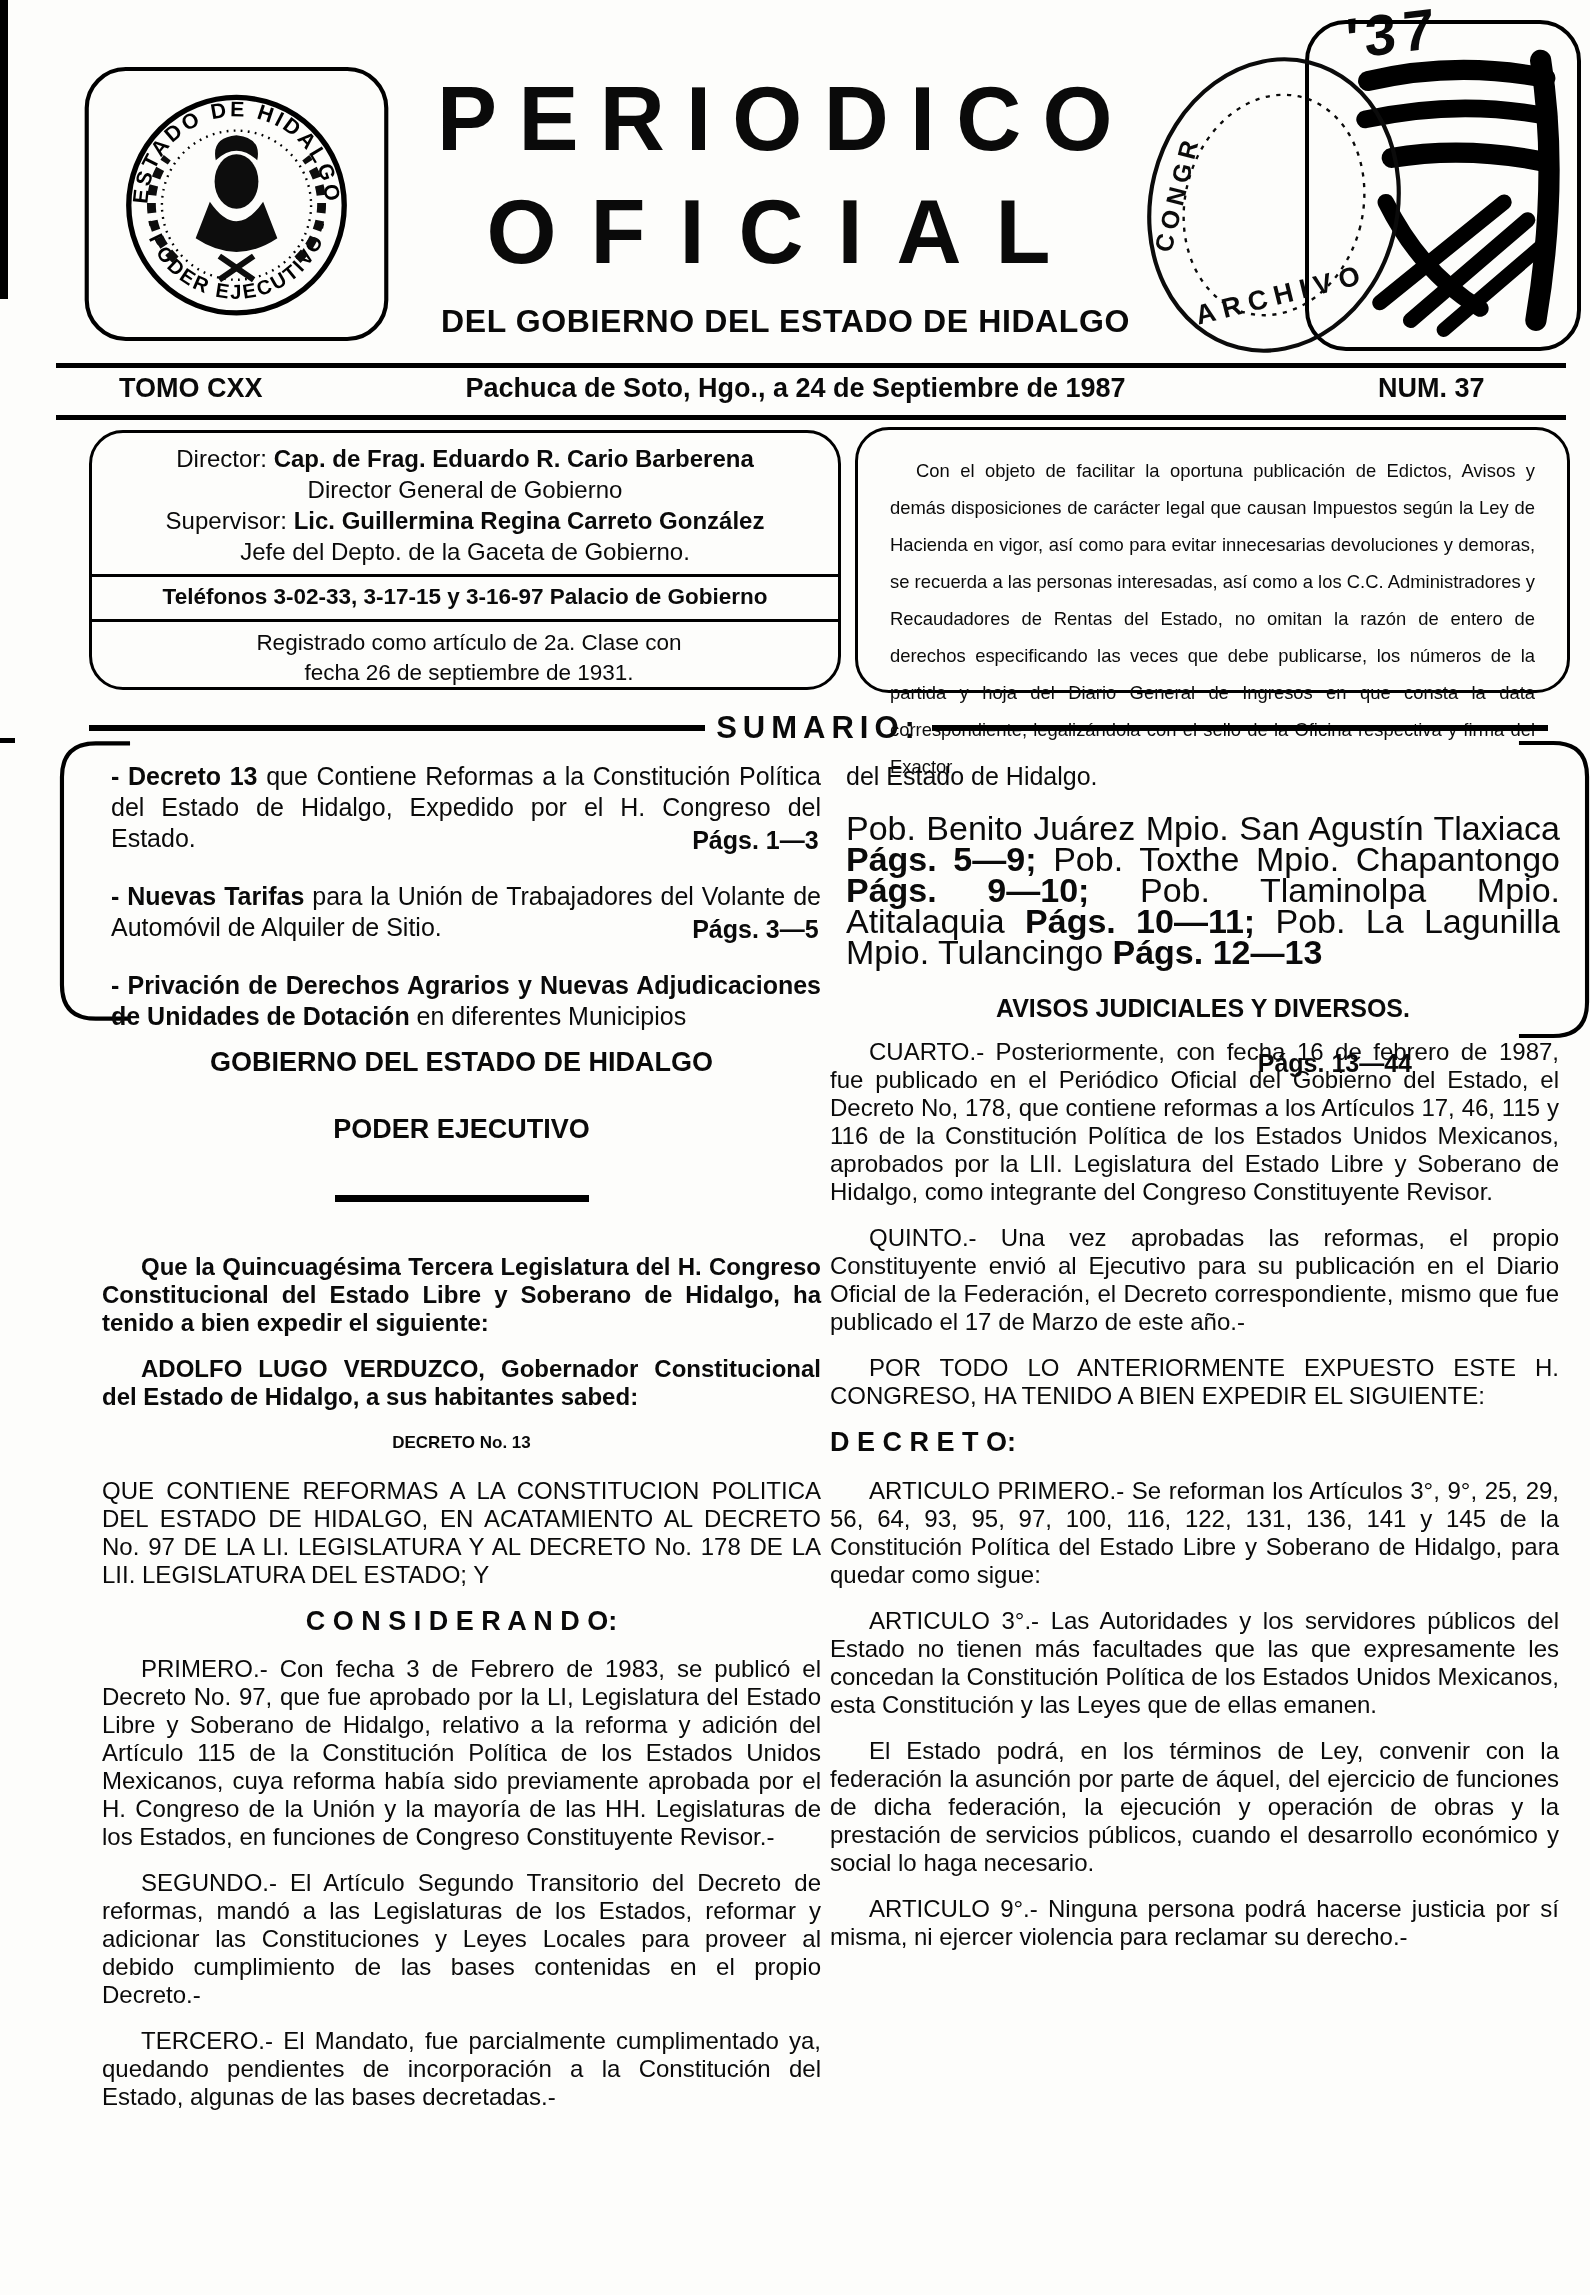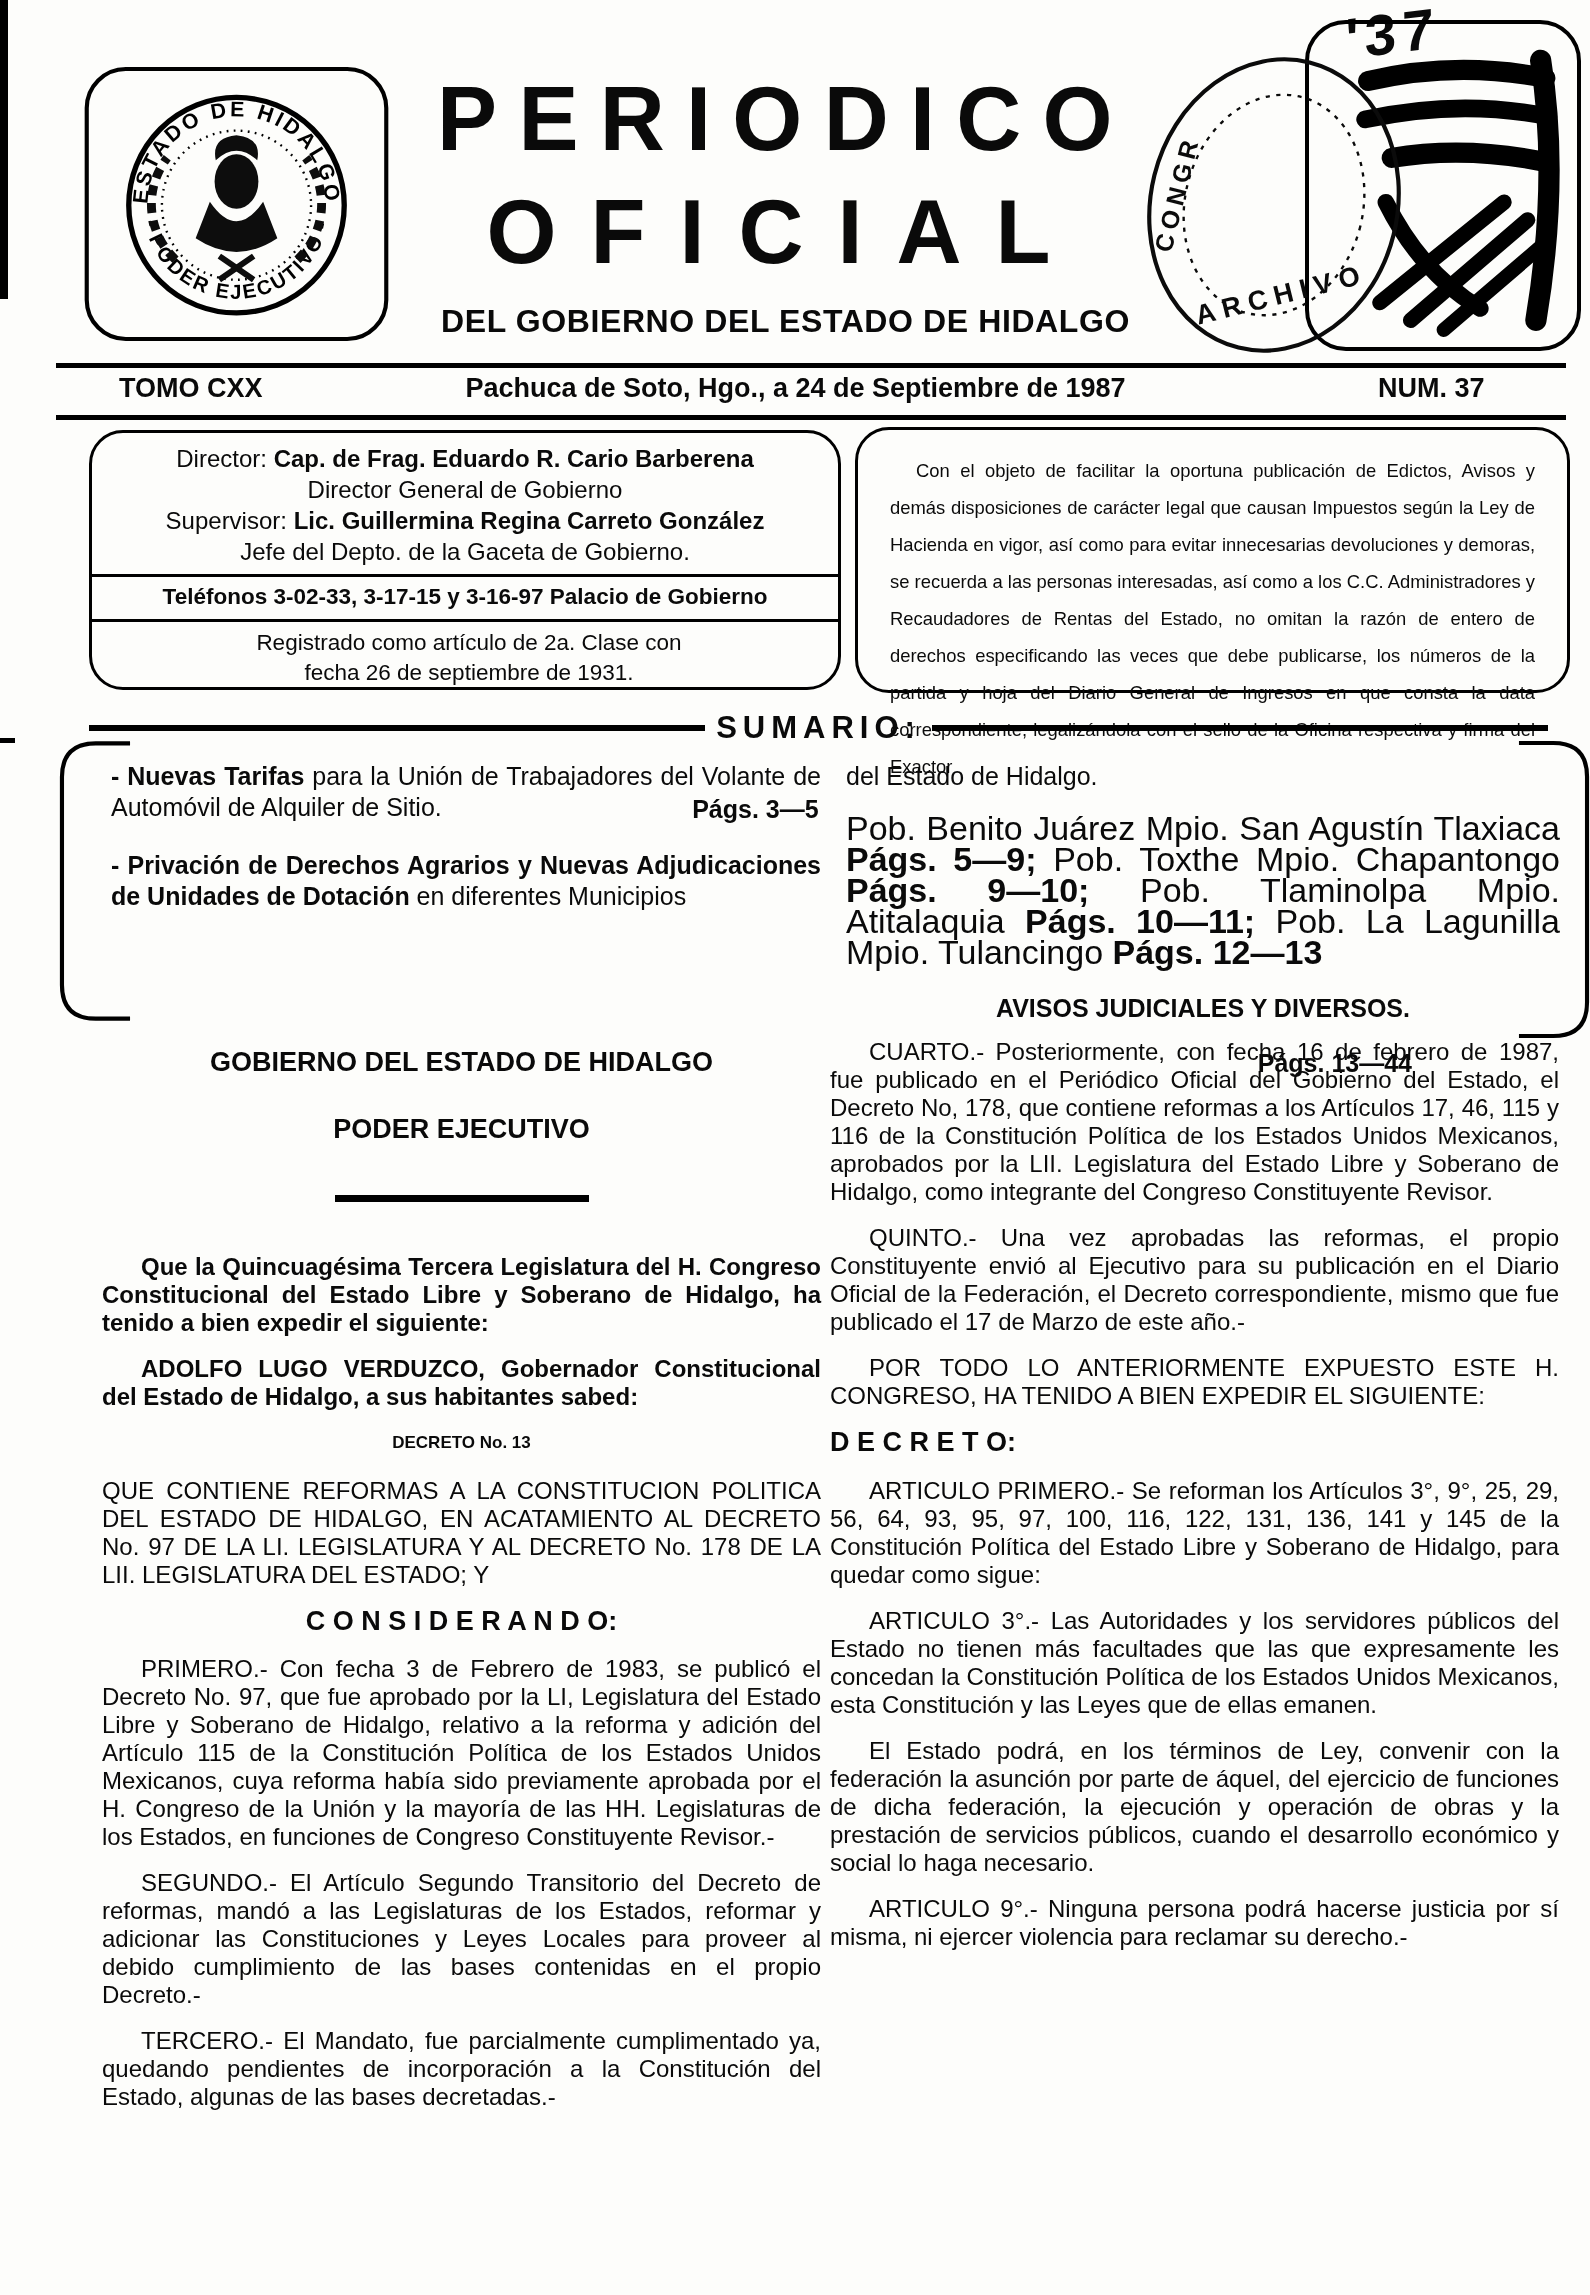--- a/index.html
+++ b/index.html
@@ -183,20 +183,24 @@
 
   <svg class="abs" style="left:59px;top:740px;" width="74" height="282" viewBox="0 0 125 475">
     <path d="M 120,5 L 62,5 Q 5,5 5,62 L 5,413 Q 5,470 62,470 L 120,470" fill="none" stroke="#000" stroke-width="7"></path>
   </svg>
   <svg class="abs" style="left:1516px;top:740px;" width="74" height="299" viewBox="0 0 125 505">
     <path d="M 5,5 L 63,5 Q 120,5 120,62 L 120,443 Q 120,500 63,500 L 5,500" fill="none" stroke="#000" stroke-width="7"></path>
   </svg>
 
   <div class="abs sum-left">
     <p class="sum-item">
+      <span class="lead">- Decreto 13</span><span> que Contiene Reformas a la Constitución Política del Estado de Hidalgo, Expedido por el H. Congreso del Estado.</span>
+      <span class="pages">Págs. 1—3</span>
+    </p>
+    <p class="sum-item">
       <span class="lead">- Nuevas Tarifas</span><span> para la Unión de Trabajadores del Volante de Automóvil de Alquiler de Sitio.</span>
       <span class="pages">Págs. 3—5</span>
     </p>
     <p class="sum-item">
       <span class="lead">- Privación de Derechos Agrarios y Nuevas Adjudicaciones de Unidades de Dotación</span><span> en diferentes Municipios</span>
     </p>
   </div>
 
   <div class="abs sum-right">
     <p class="sum-cont">del Estado de Hidalgo.</p>

